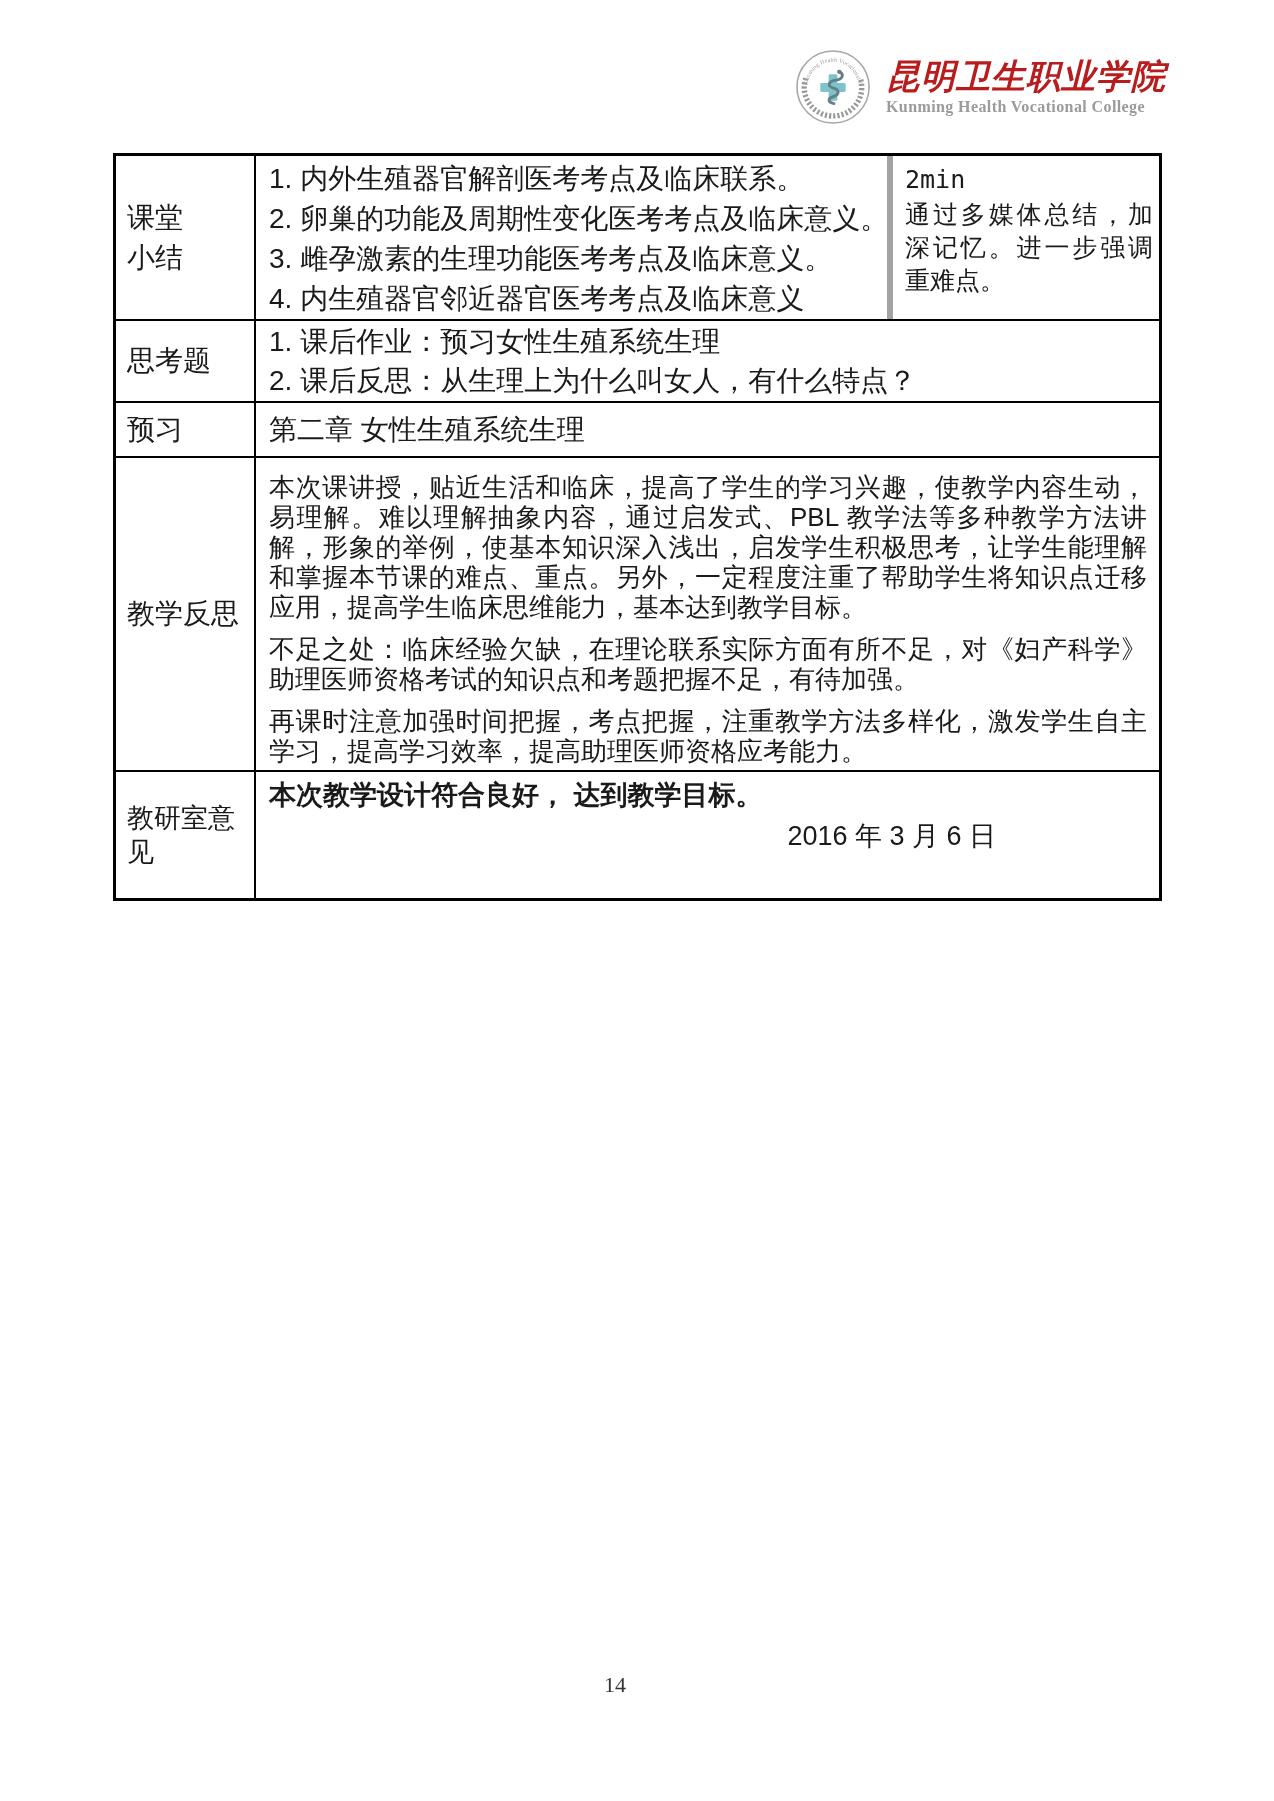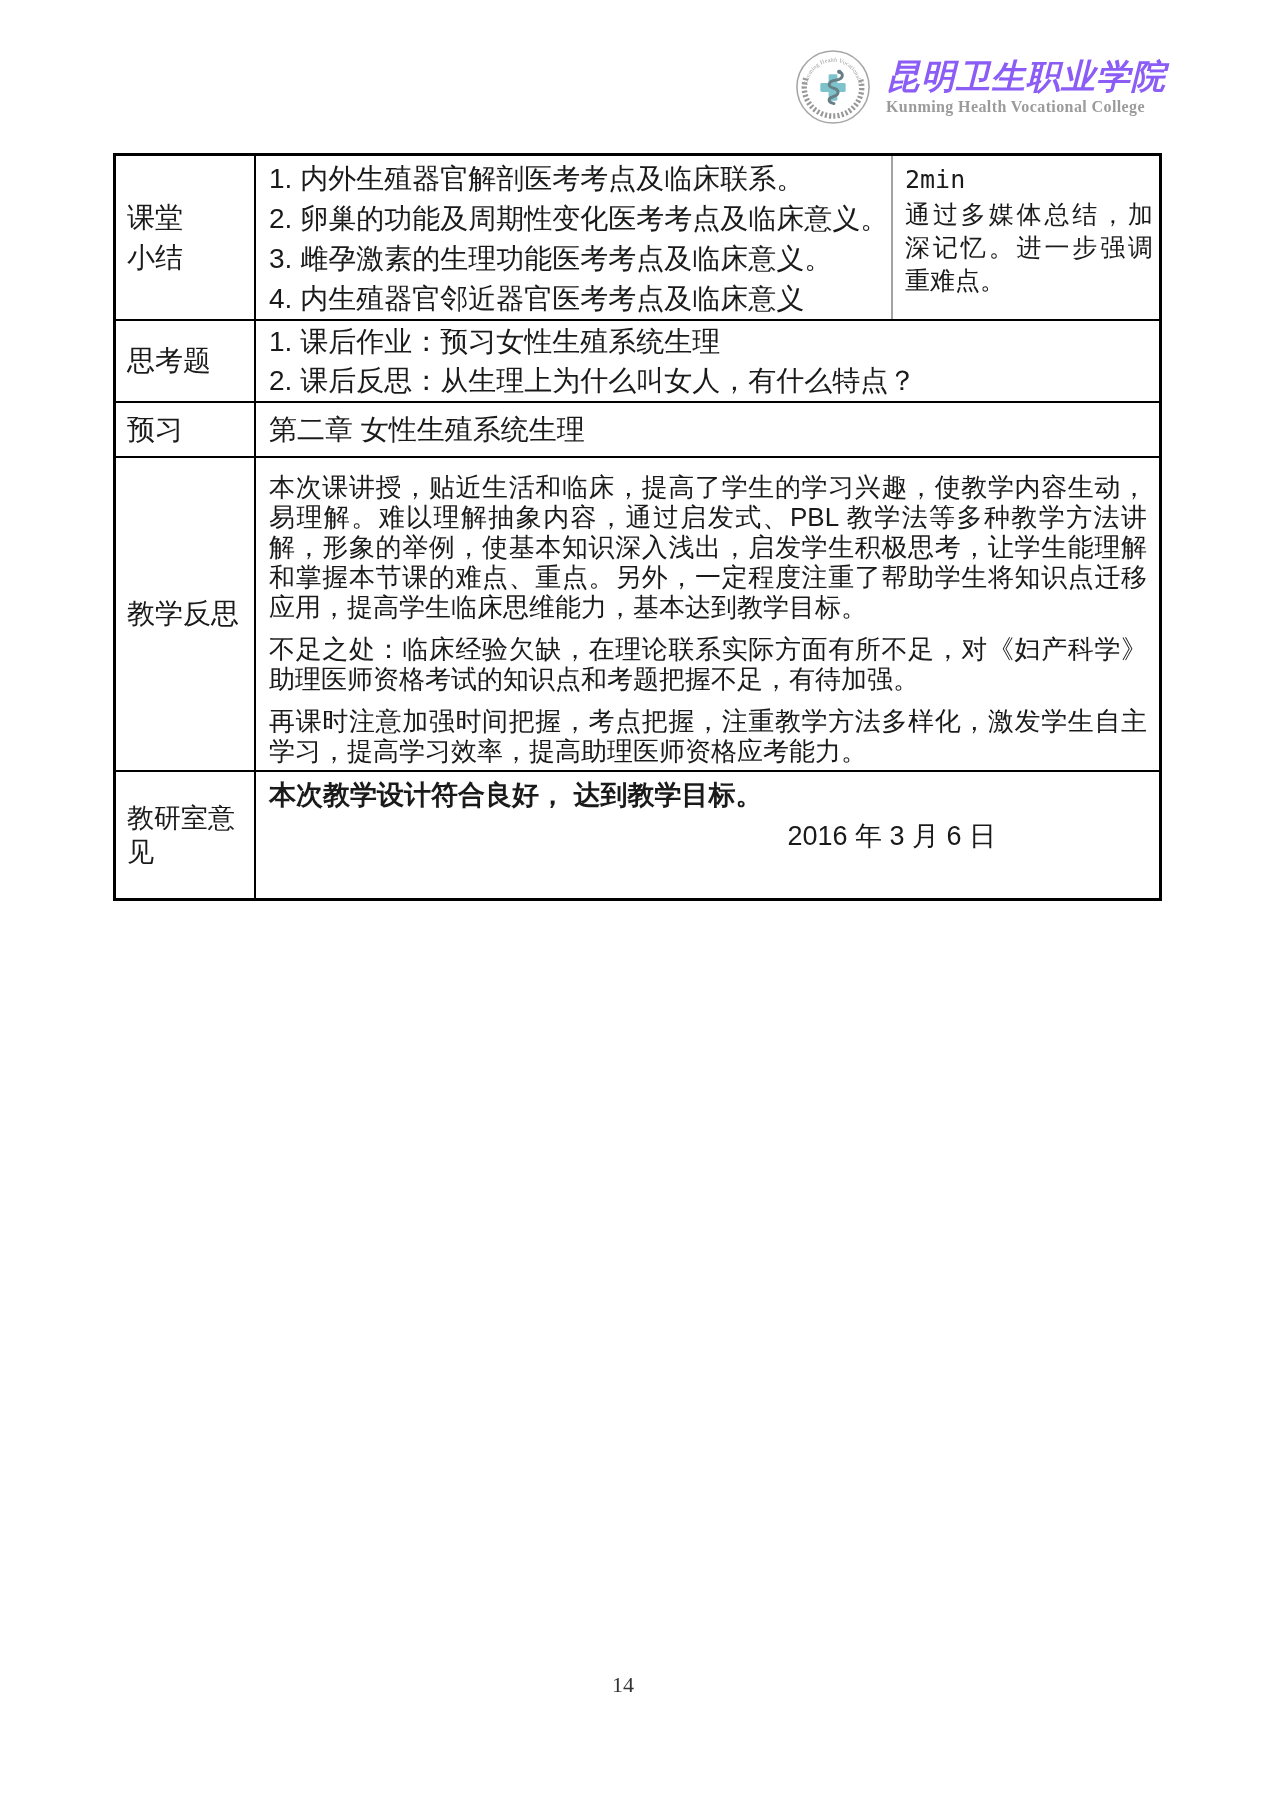--- a/index.html
+++ b/index.html
@@ -24,21 +24,21 @@
     gap: 14px;
   }
   .seal { width: 78px; height: 78px; }
   .logo-text { display: flex; flex-direction: column; align-items: flex-start; }
   .logo-zh {
     font-family: "DejaVu Serif", serif;
     font-style: italic;
     font-weight: bold;
     font-size: 34px;
     letter-spacing: 1px;
-    color: #8b5cf6;
+    color: #b91c1c;
     white-space: nowrap;
     line-height: 1.1;
   }
   .logo-en {
     font-family: "Liberation Serif", serif;
     font-weight: bold;
     font-size: 16px;
     color: #9b9b9b;
     letter-spacing: 0.4px;
     margin-top: 3px;
@@ -67,21 +67,21 @@
     justify-content: center;
     font-size: 28px;
     line-height: 40px;
   }
   .cell-content { flex: 1 1 auto; min-width: 0; }
 
   
   .row-summary { height: 165px; }
   .row-summary .cell-items {
     width: 637px; flex: 0 0 637px;
-    border-right: 2px solid #a3a3a3;
+    border-right: 6px solid #a3a3a3;
     padding: 3px 8px 0 13px;
     font-size: 28px;
   }
   .row-summary .cell-items .item { line-height: 40px; white-space: nowrap; }
   .cell-time {
     flex: 1 1 auto;
     padding: 6px 6px 0 12px;
     font-size: 25px;
   }
   .time-value {
@@ -114,21 +114,21 @@
   .row-office { height: 126px; }
   .row-office .cell-label { font-size: 27px; line-height: 34px; justify-content: center; }
   .row-office .cell-content { padding: 7px 8px 0 13px; font-size: 27px; }
   .office-comment { line-height: 32px; font-weight: bold; }
   .office-signature { line-height: 30px; text-align: right; padding-right: 8px; margin-top: 9px; }
   .office-date { line-height: 30px; text-align: right; padding-right: 155px; margin-top: 10px; }
 
   
   .page-number {
     position: absolute;
-    left: 8px;
+    left: 0;
     top: 1672px;
     width: 1230px;
     text-align: center;
     font-family: "Liberation Serif", serif;
     font-size: 22px;
     color: #333;
   }
 </style>
 </head>
 <body>

